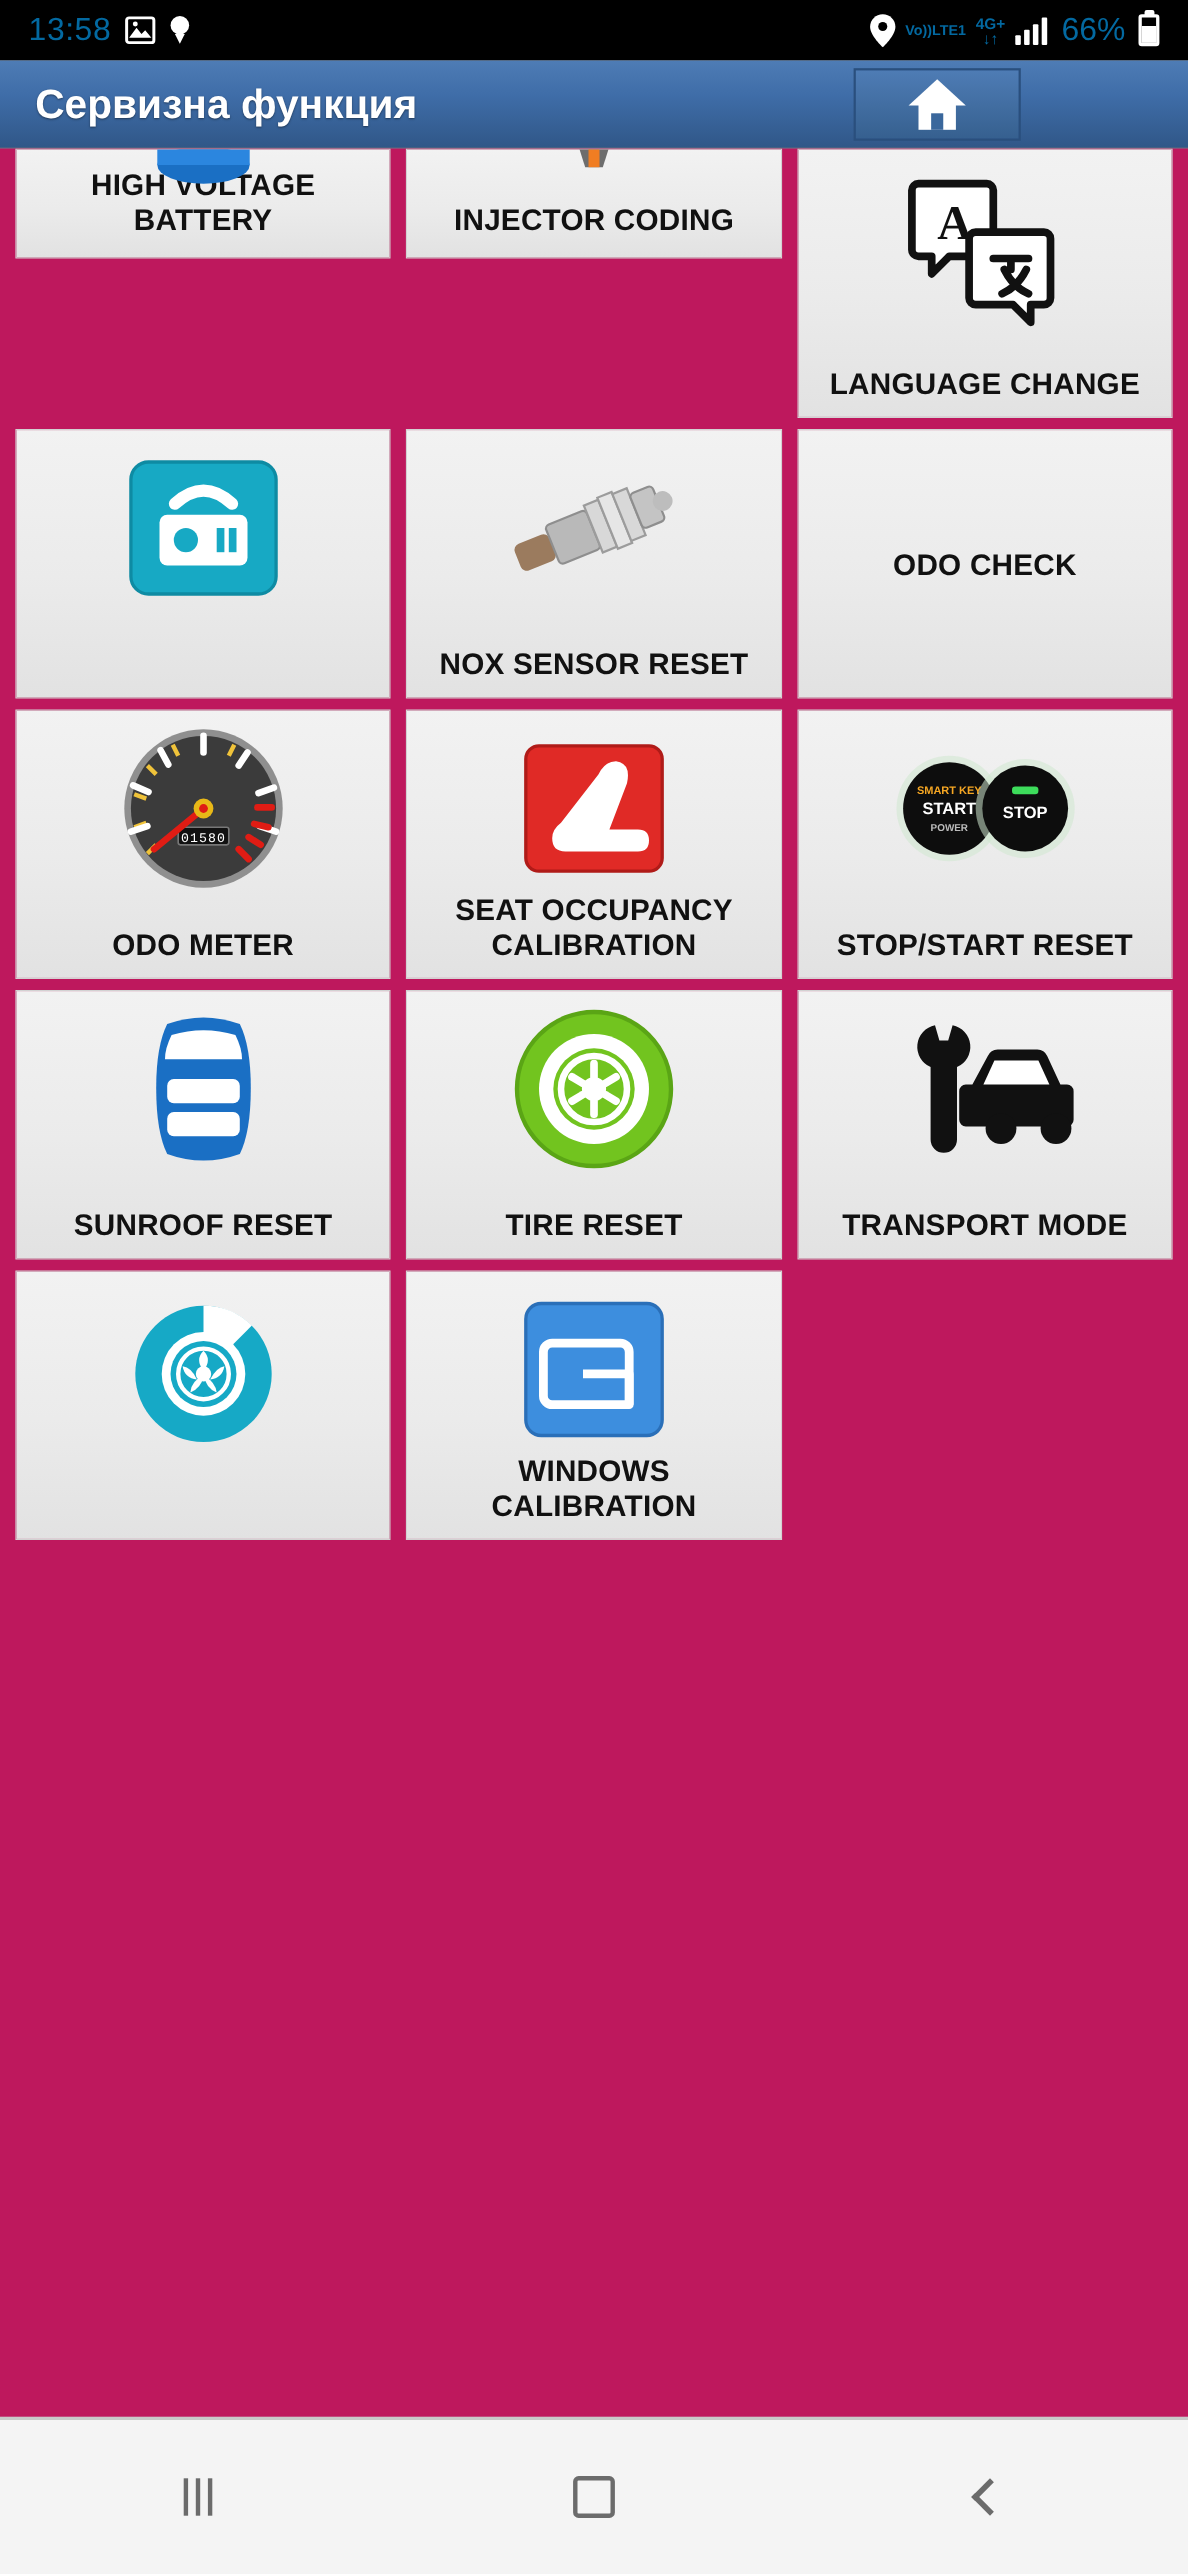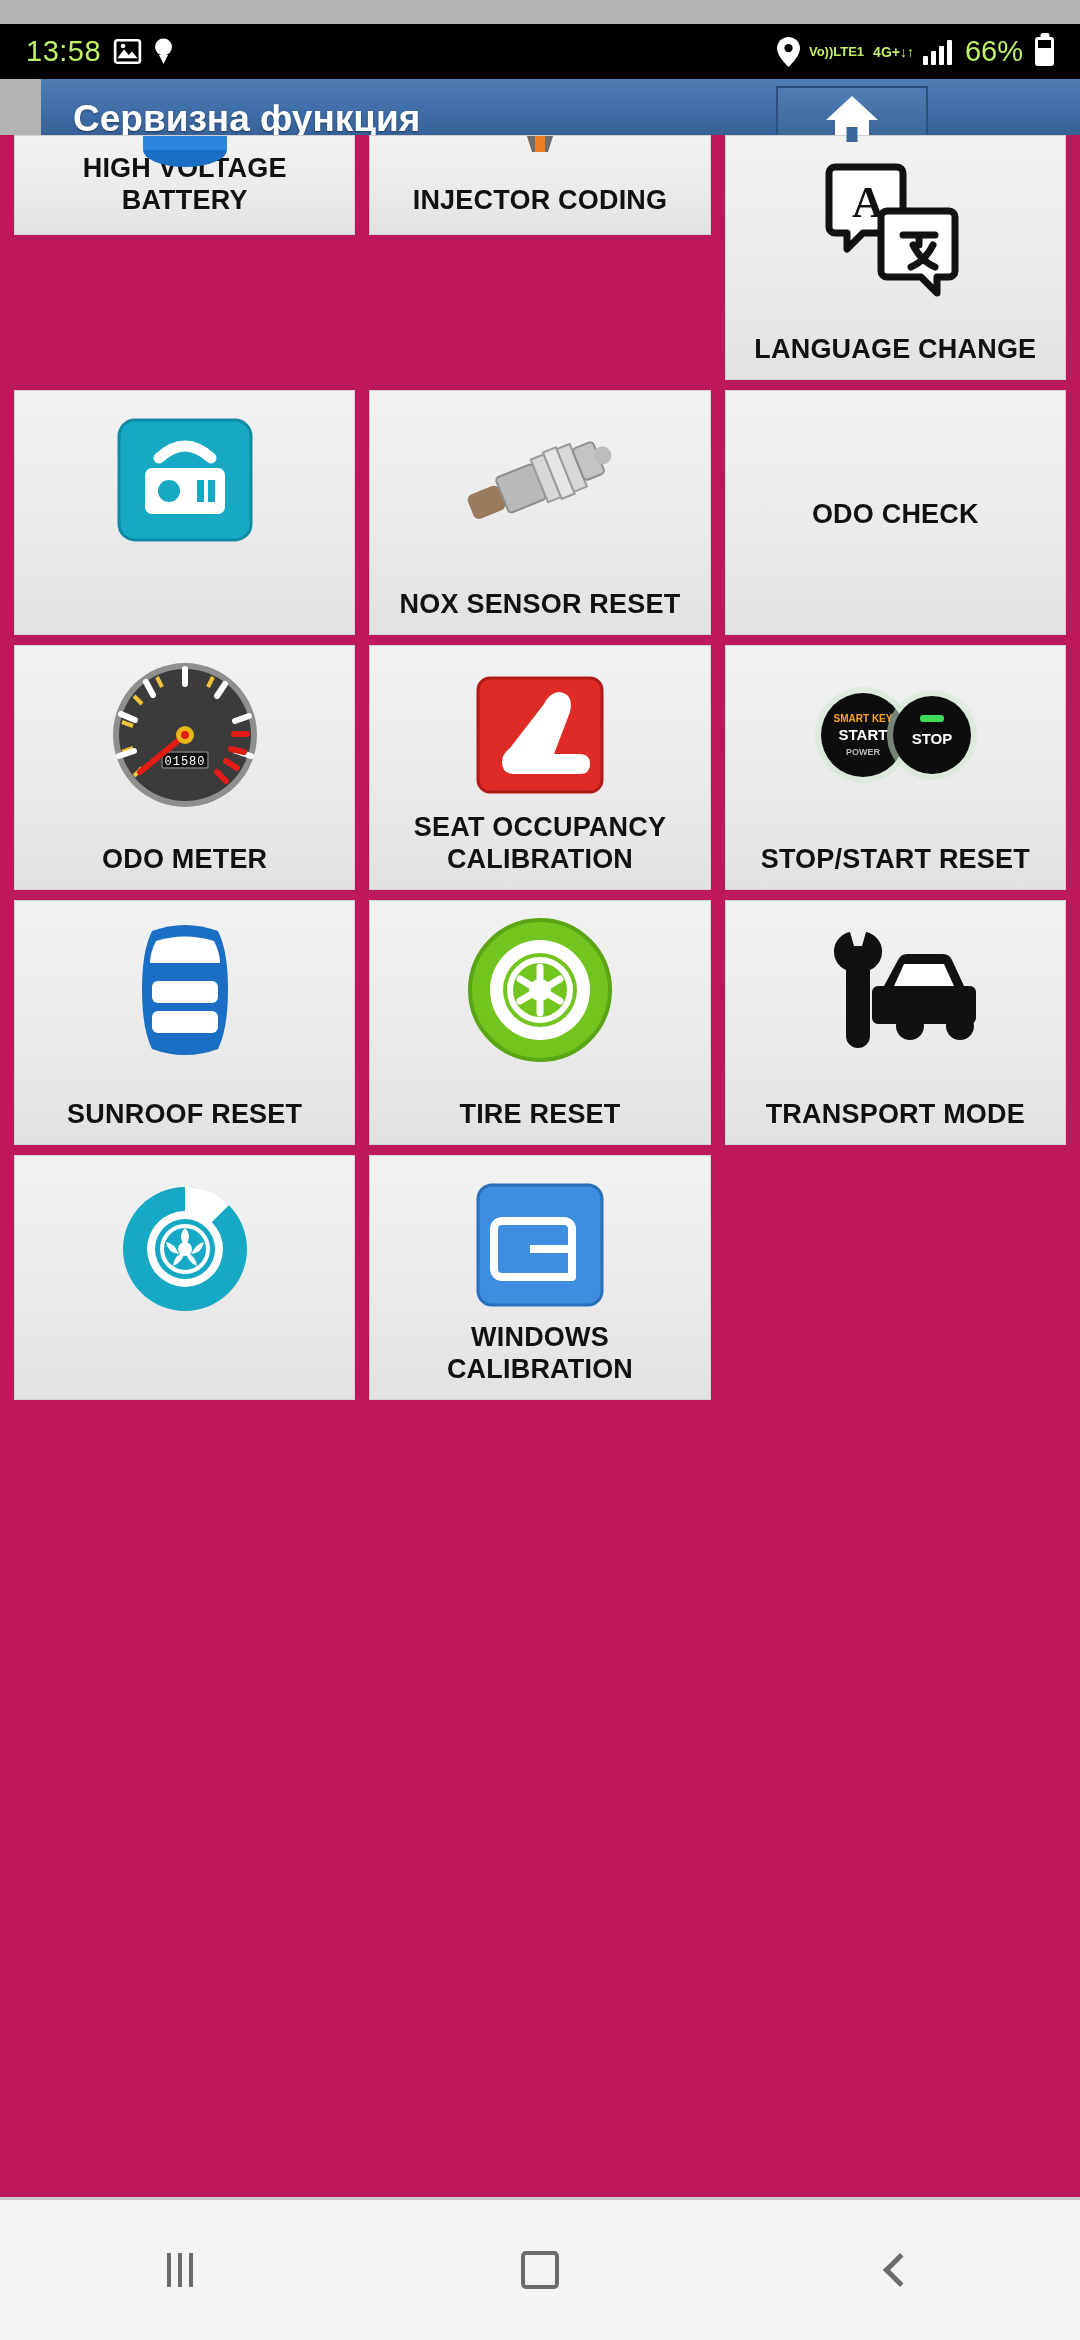--- a/index.html
+++ b/index.html
@@ -6,34 +6,34 @@
   html,body { width:1080px; height:2340px; }
   body {
     font-family: "Liberation Sans", sans-serif;
     background:#b3b3b3;
     overflow:hidden;
     position:relative;
   }
 
   
   #status-bar {
-    height:55px; background:#000; color:#bef264;
+    height:55px; background:#000; color:#0369a1;
     display:flex; align-items:center;
-    padding:0 26px; font-size:27px;margin-top:24px;
+    padding:0 26px; font-size:27px;
   }
   .sb-left { display:flex; align-items:center; gap:13px; }
   .sb-right { margin-left:auto; display:flex; align-items:center; gap:9px; }
   #clock { font-size:29px; font-weight:400; letter-spacing:.5px; }
   .sb-icon { display:inline-flex; align-items:center; justify-content:center; }
   .volte-stack {
     display:flex; align-items:center;
     font-size:13px; line-height:13px; font-weight:700;
   }
   .net-stack {
-    display:flex; flex-direction:row; align-items:center;
+    display:flex; flex-direction:column; align-items:center;
     font-size:14px; line-height:14px; font-weight:700;
   }
   .bars { display:flex; align-items:flex-end; gap:3px; height:26px; }
   .bars i { width:5px; background:#fff; display:block; border-radius:1px; }
   .bars i:nth-child(1){height:9px}
   .bars i:nth-child(2){height:14px}
   .bars i:nth-child(3){height:19px}
   .bars i:nth-child(4){height:25px}
   #battery-pct { font-size:29px; margin-left:4px; }
   .batt {
@@ -45,21 +45,21 @@
     content:""; position:absolute; top:-7px; left:50%; transform:translateX(-50%);
     width:9px; height:5px; background:#fff; border-radius:2px 2px 0 0;
   }
 
   
   #app-header {
     height:80px;
     background:linear-gradient(to bottom,#4e7cb5 0%,#3f6da8 40%,#305788 100%);
     border-bottom:1px solid #24456e;
     display:flex; align-items:center;
-    padding:0 0 0 32px; position:relative;margin-left:41px;
+    padding:0 0 0 32px; position:relative;
   }
   #app-title {
     color:#fff; font-size:37px; font-weight:700;
     text-shadow:0 1px 2px rgba(0,0,0,.45);
   }
   #home-button {
     position:absolute; right:152px; top:7px;
     width:152px; height:66px;
     background:linear-gradient(to bottom,#4e7cb5,#36608f);
     border:2px solid #2a4f7d;

